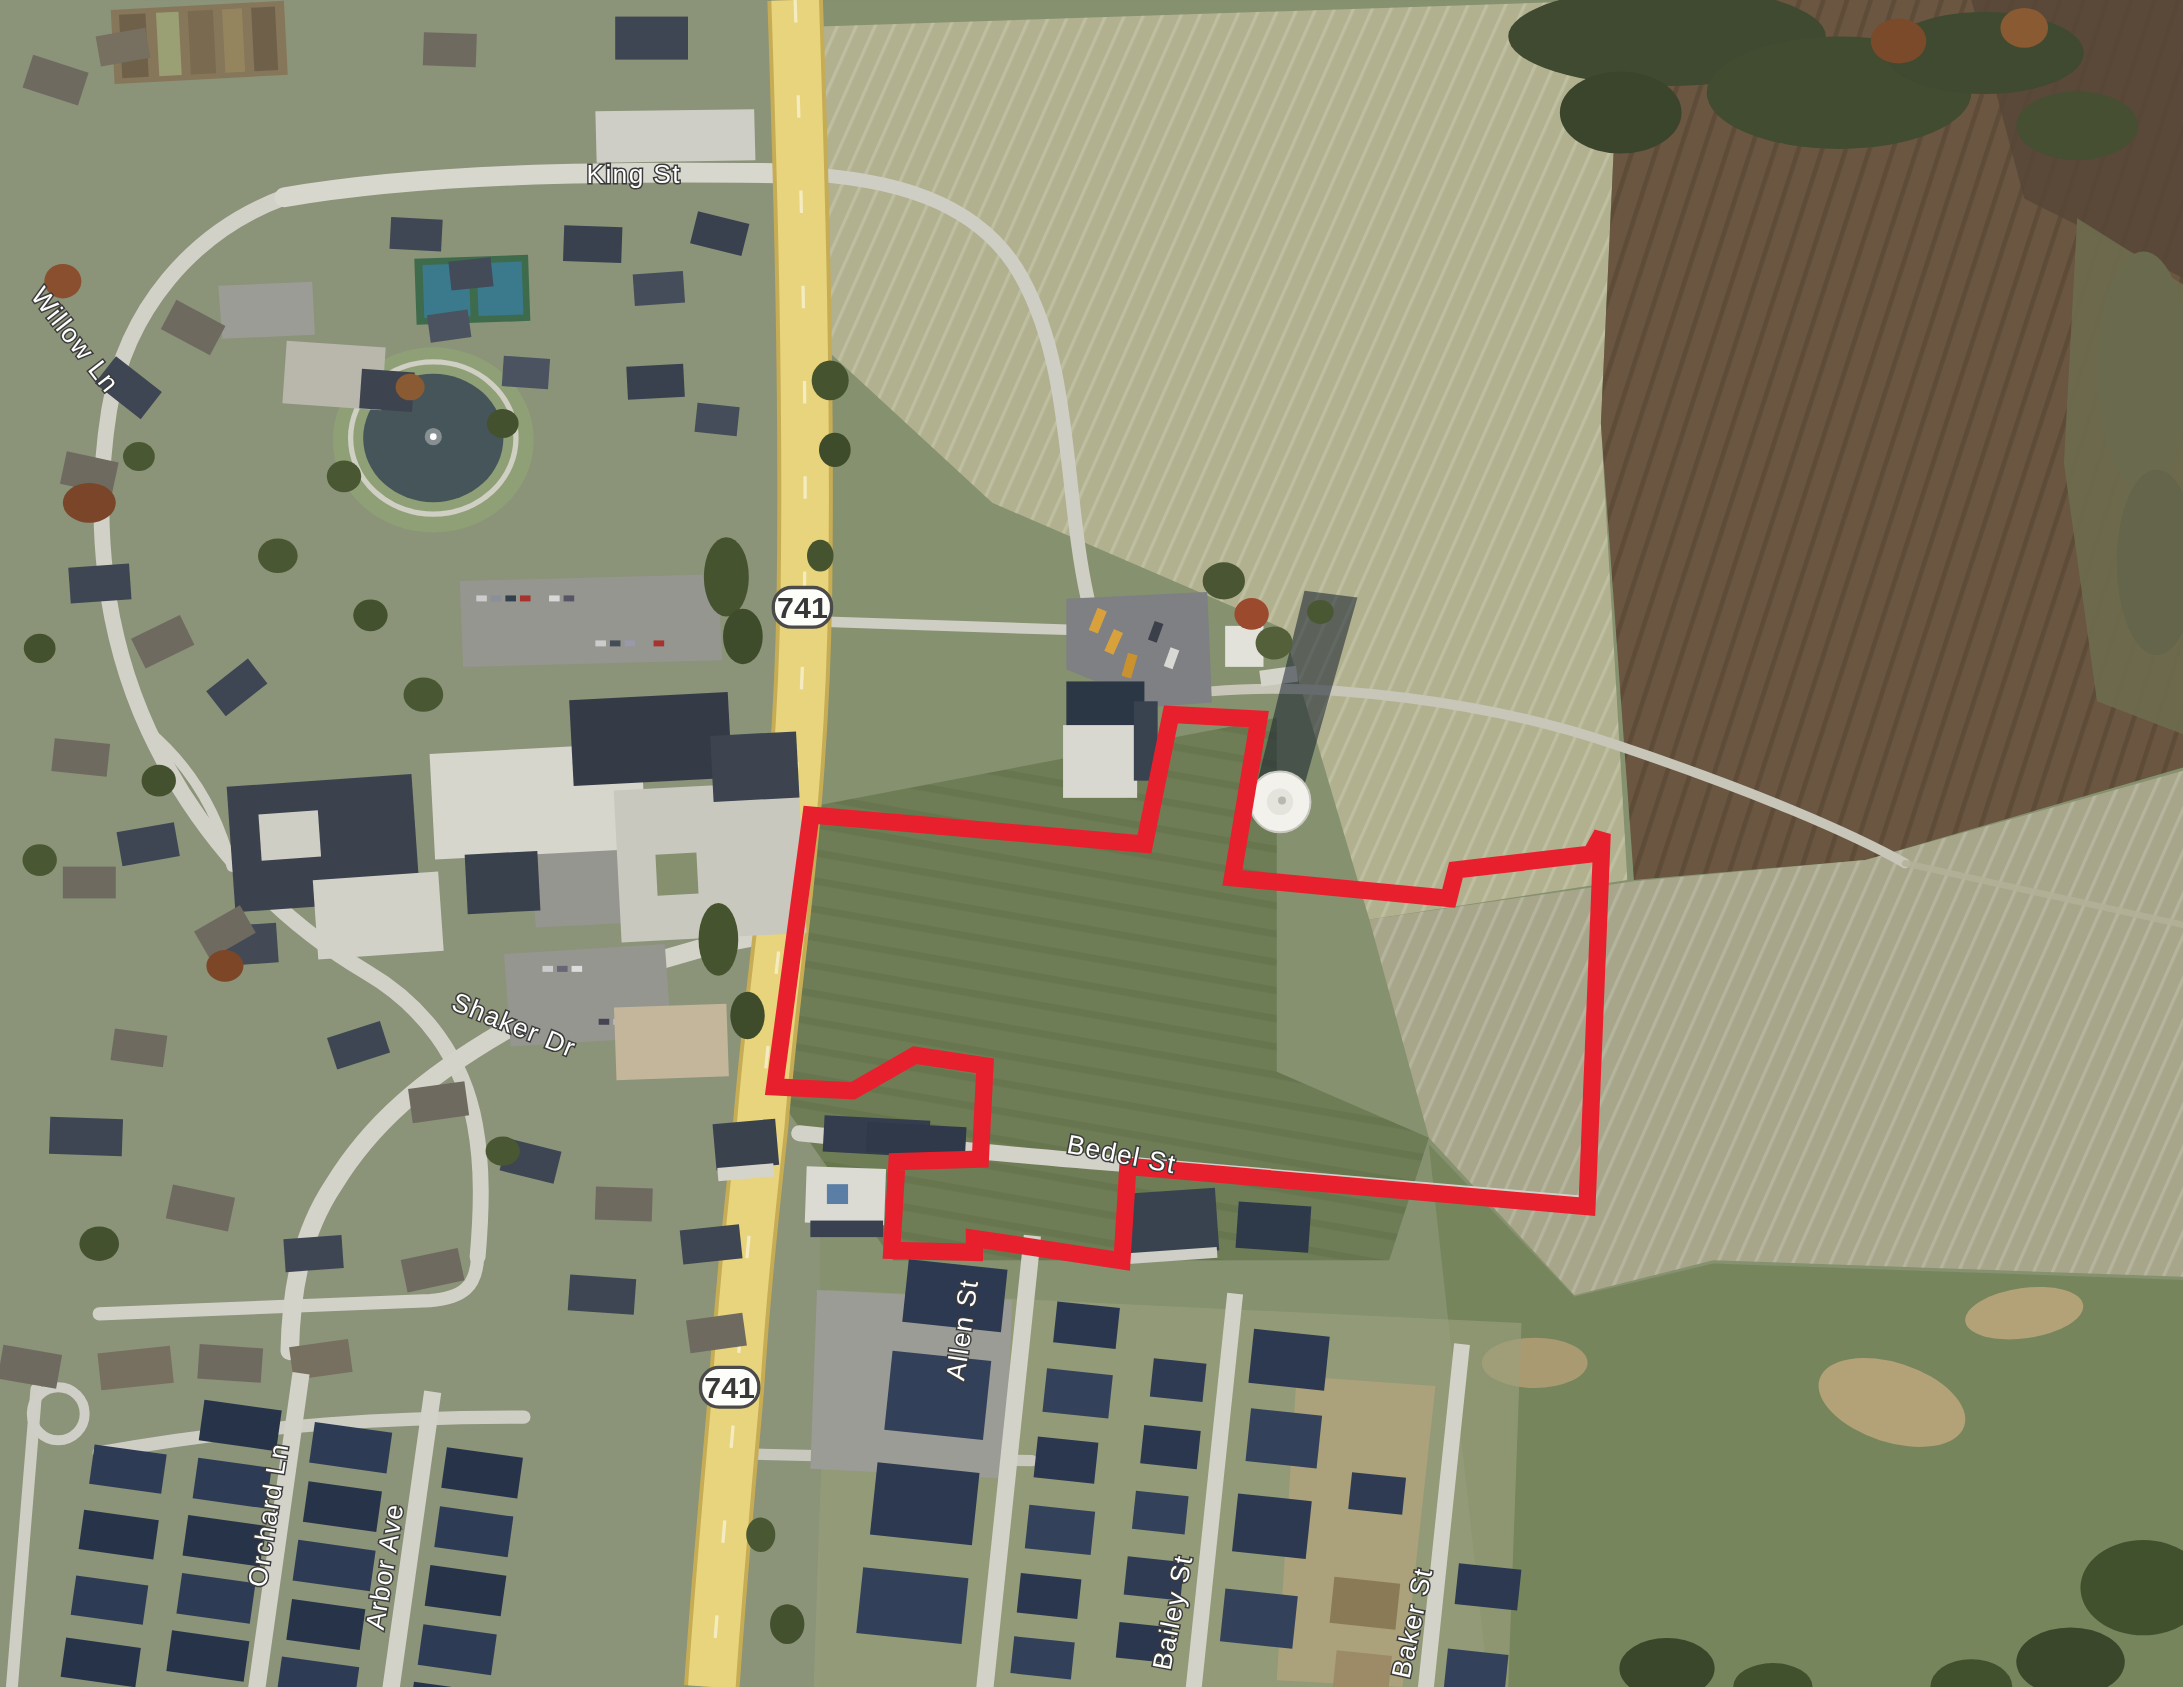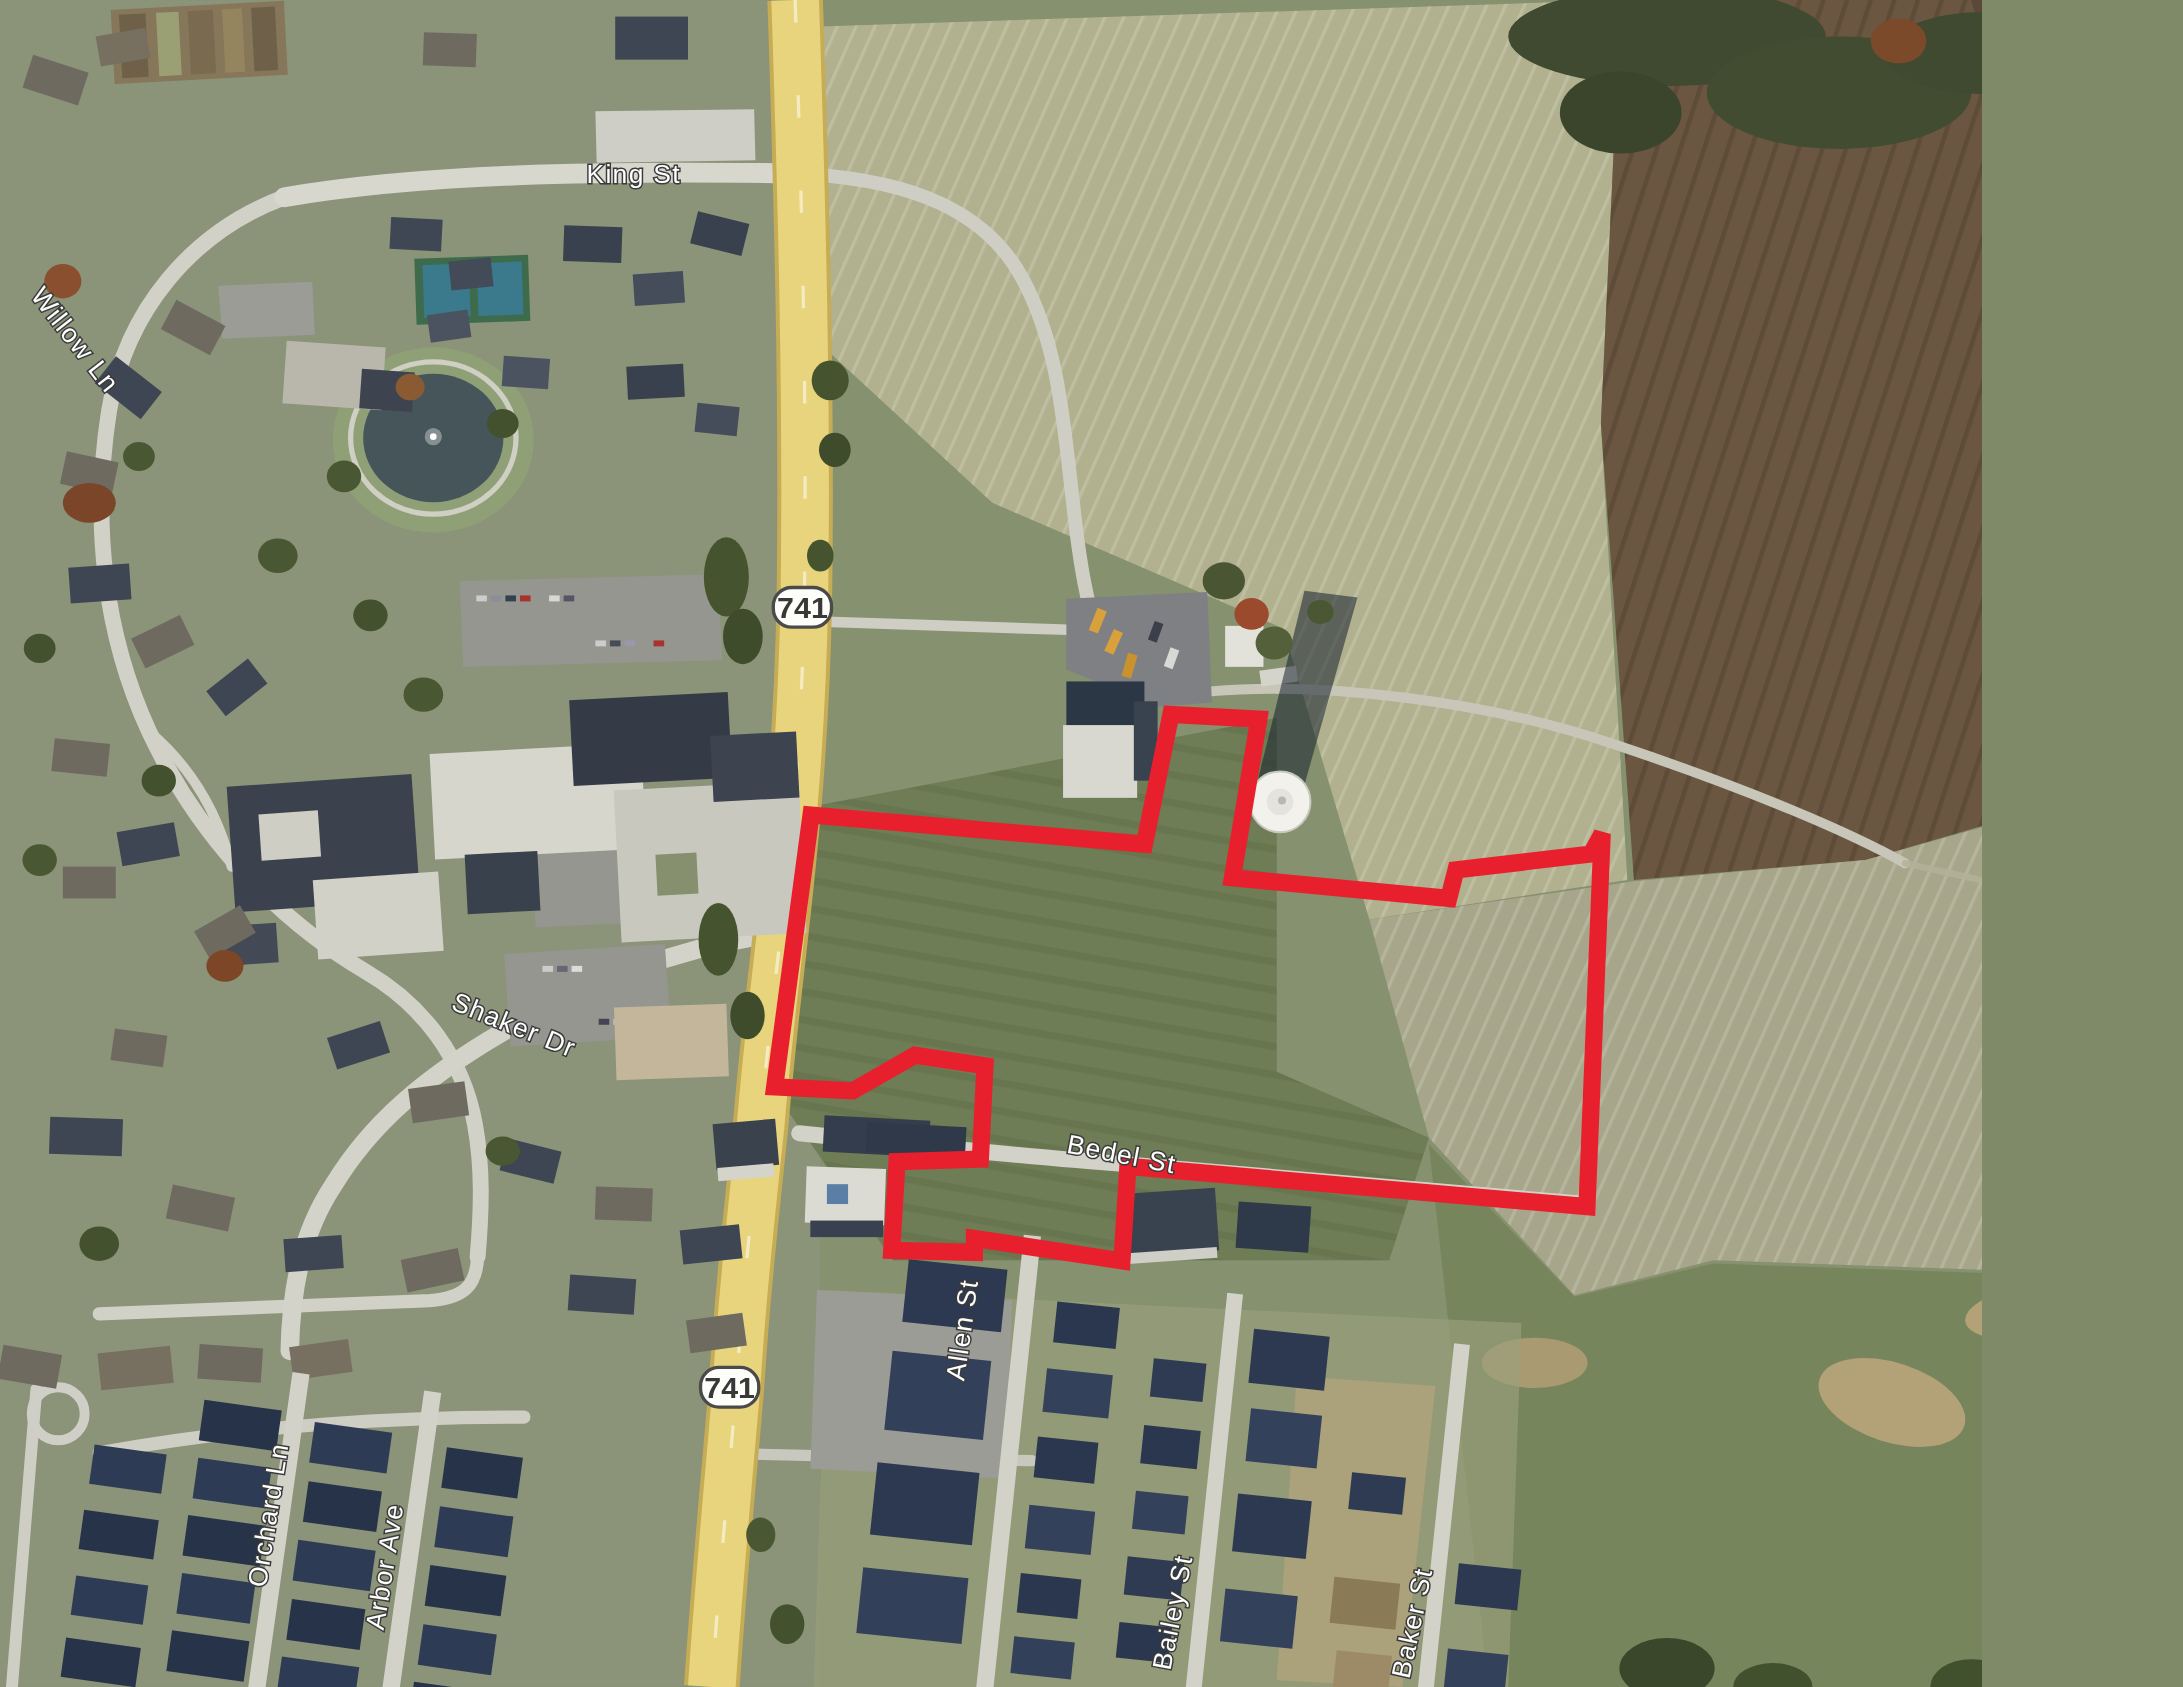--- a/index.html
+++ b/index.html
@@ -1,16 +1,16 @@
 <!DOCTYPE html>
 <html style="font-size:10.6px"><head>
 <meta charset="utf-8">
 <style>
   html,body{margin:0;padding:0;background:#7e8a68;}
-  #stage{position:relative;width:1982px;height:1687px;overflow:hidden;font-family:"Liberation Sans",sans-serif;}
+  #stage{position:relative;width:2183px;height:1687px;overflow:hidden;font-family:"Liberation Sans",sans-serif;}
   svg{position:absolute;left:0;top:0;display:block;}
   .street-label{font-family:"Liberation Sans",sans-serif;font-size:40px;letter-spacing:2px;
     fill:#ffffff;stroke:#3b3b3b;stroke-width:4.5px;paint-order:stroke;text-anchor:middle;}
   .shield-text{font-family:"Liberation Sans",sans-serif;font-size:46px;font-weight:bold;
     fill:#383838;text-anchor:middle;}
 </style>
 </head>
 <body>
 
 <div id="stage">

